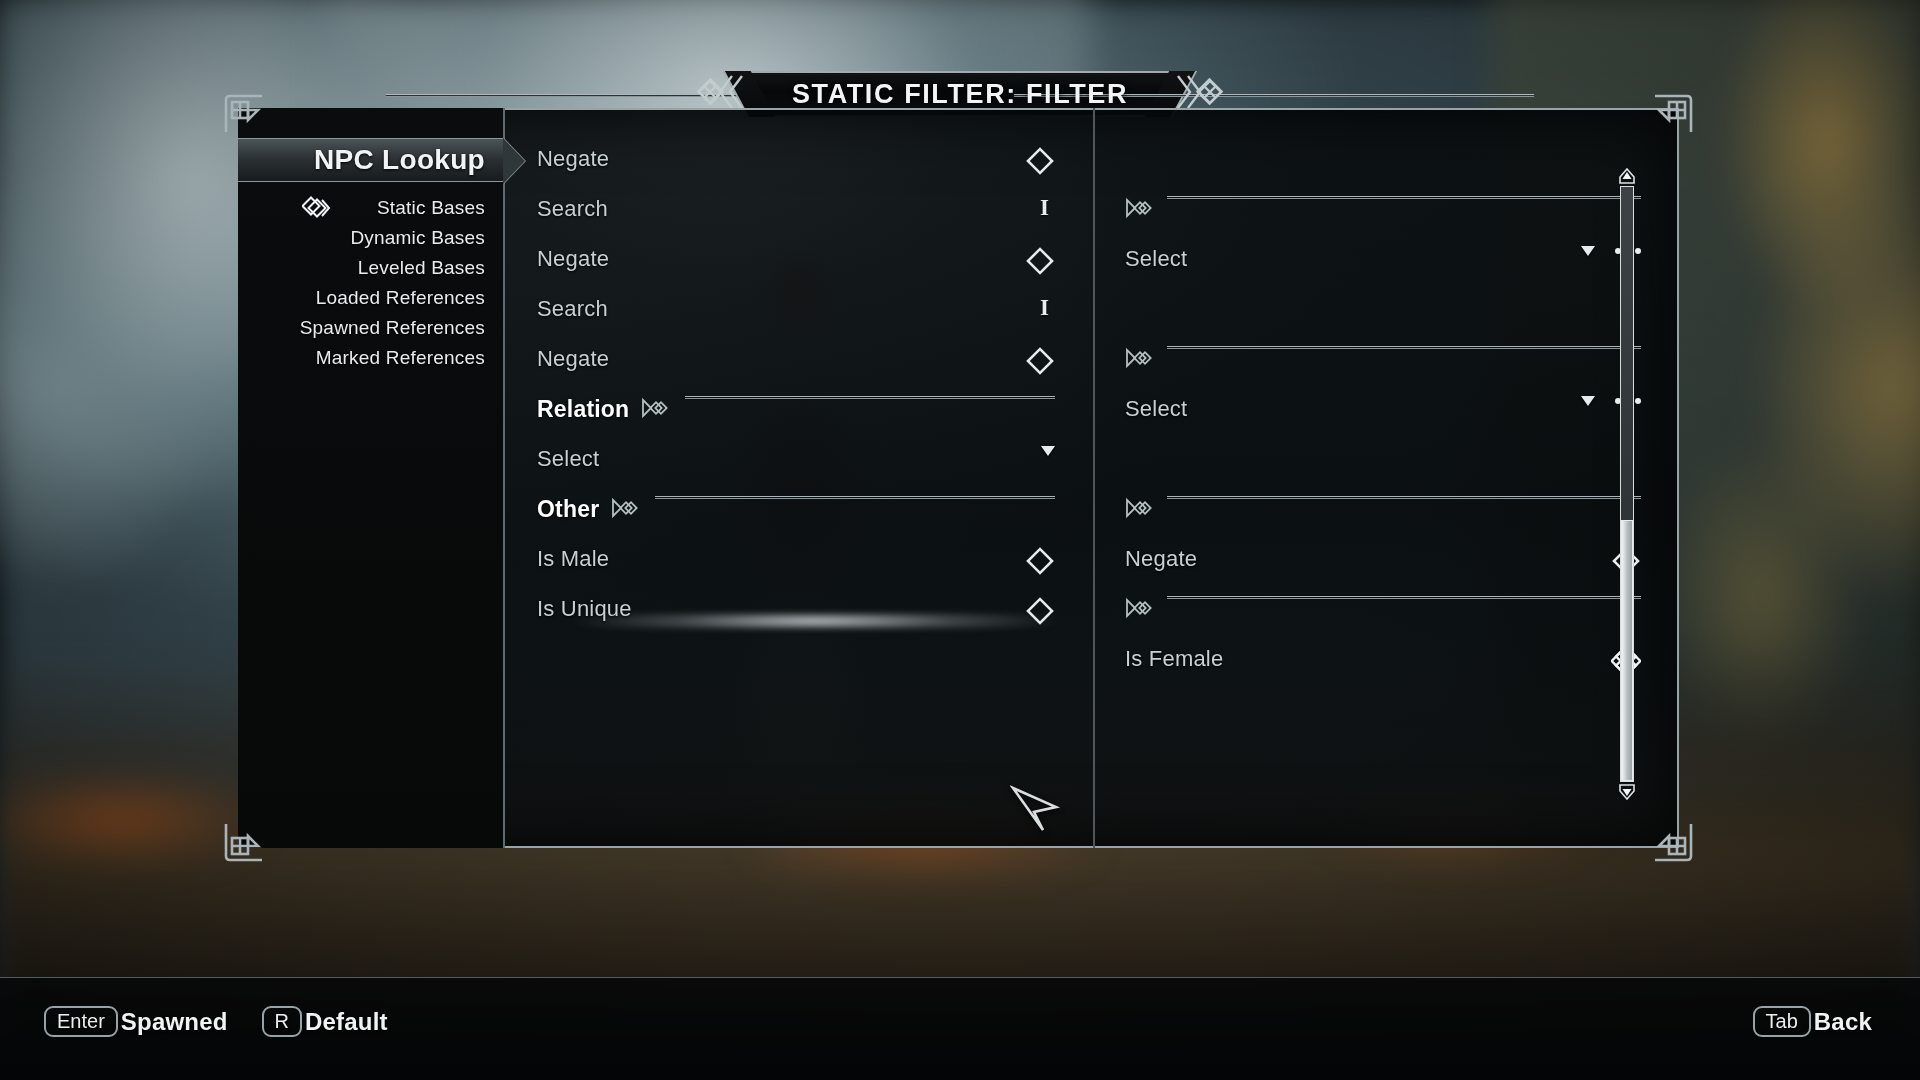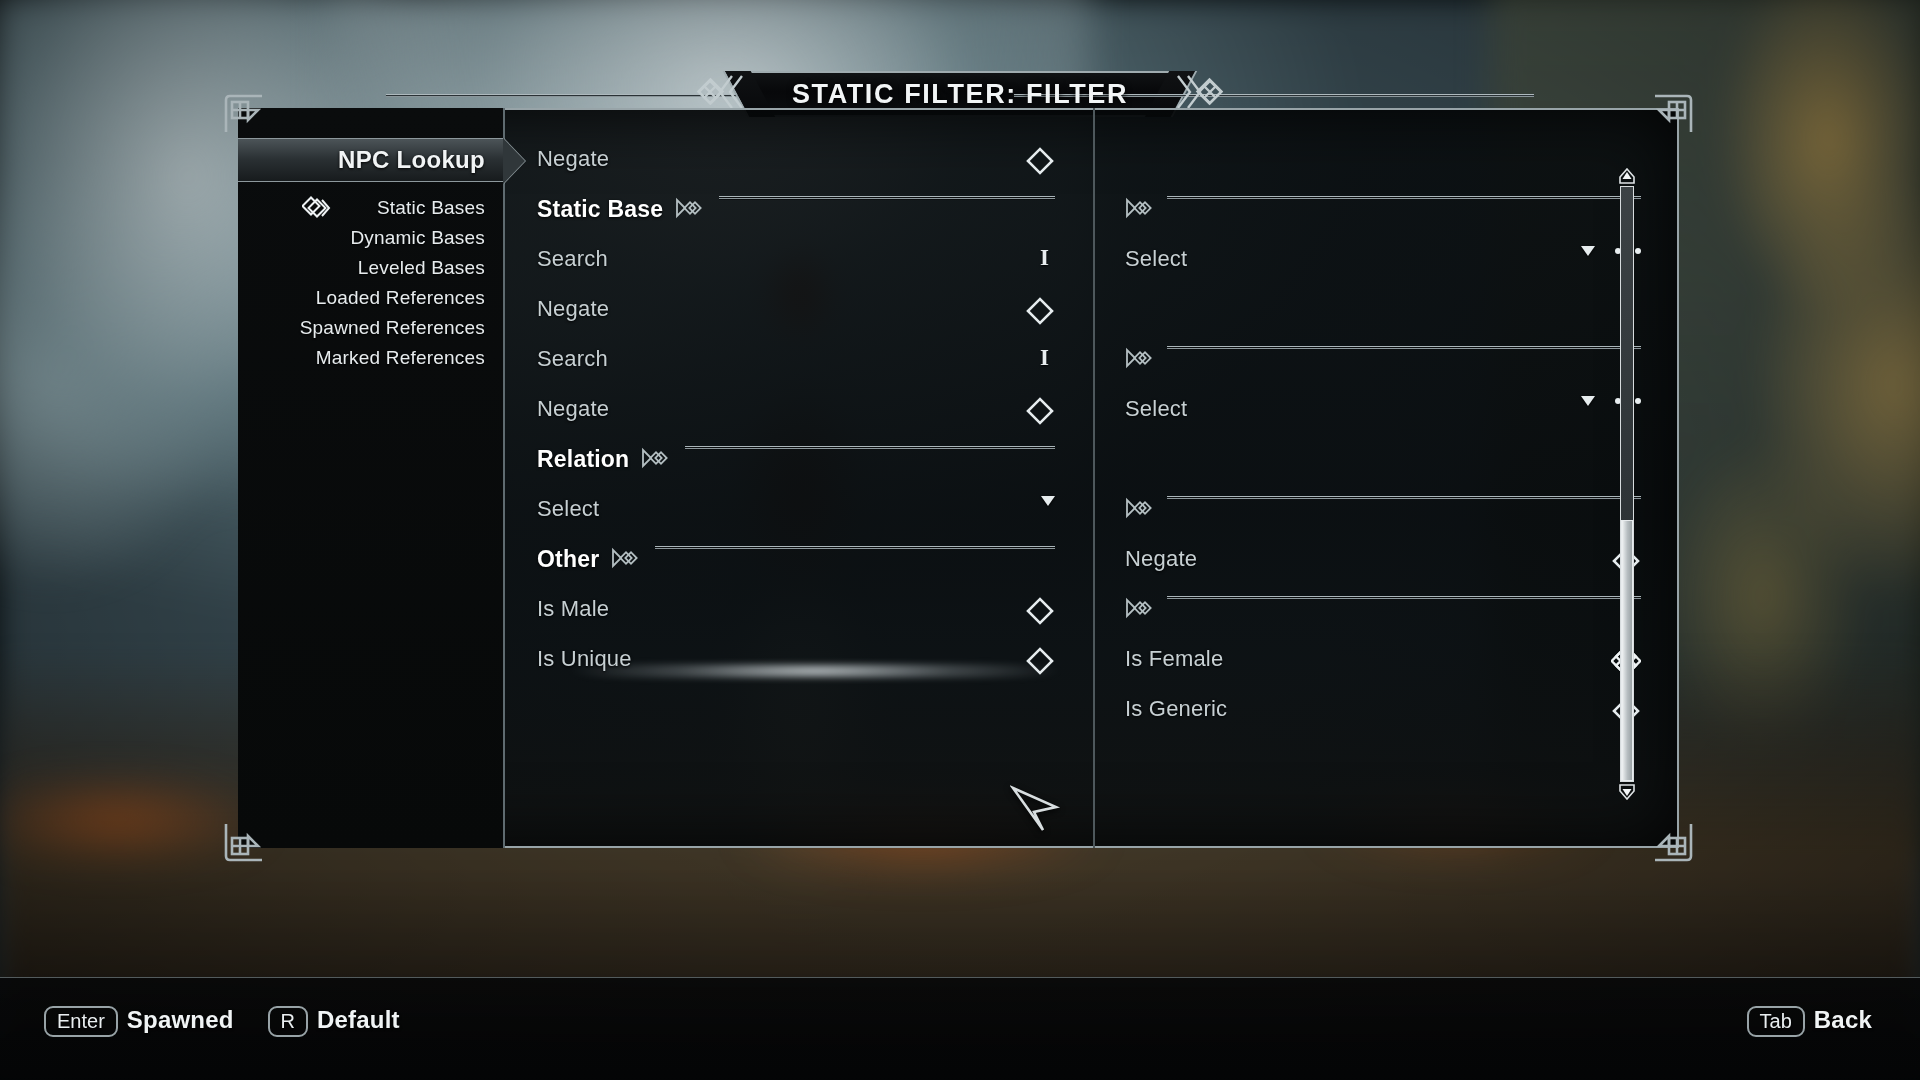--- a/index.html
+++ b/index.html
@@ -129,21 +129,21 @@
     background:linear-gradient(180deg,#4c5458 0%,#2a3033 48%,#171b1d 100%);
     border-top:1px solid #8d989c;border-bottom:1px solid #8d989c;
   }
   #sidebar-head::after{
     content:"";position:absolute;right:-22px;top:-1px;
     width:0;height:0;border-top:23px solid transparent;border-bottom:23px solid transparent;
     border-left:22px solid #30373a;
     filter:drop-shadow(1px 0 0 #8d989c);
   }
   #sidebar-head-label{
-    font-size:24px;color:#f1f4f5;font-weight:600;letter-spacing:.3px;
+    font-size:28px;color:#f1f4f5;font-weight:600;letter-spacing:.3px;
     font-family:"Liberation Sans Narrow","Liberation Sans",sans-serif;
     text-shadow:0 1px 3px #000;position:relative;z-index:2;margin-left:11px;
   }
   #sidebar-list{margin-top:11px;padding-left:16px;}
   .side-item{
     position:relative;height:30px;display:flex;align-items:center;justify-content:flex-end;
     padding-right:18px;gap:10px;
   }
   .side-label{
     font-size:19px;color:#e7ecee;letter-spacing:.2px;
@@ -231,21 +231,21 @@
     filter:drop-shadow(0 2px 3px rgba(0,0,0,.95));}
 
   
   #hud{
     position:absolute;left:0;right:0;bottom:0;height:103px;
     background:linear-gradient(180deg, rgba(6,7,8,.86), rgba(3,4,5,.97));
     border-top:1px solid rgba(150,162,166,.55);
   }
   #hud-left{position:absolute;left:44px;top:28px;display:flex;align-items:center;gap:34px;}
   #hud-right{position:absolute;right:48px;top:28px;display:flex;align-items:center;gap:34px;}
-  .hint{display:flex;gap:9px;}
+  .hint{display:flex;align-items:center;gap:3px;}
   .key{
     border:2px solid #98a3a7;border-radius:9px;padding:2px 11px 3px;
     font-size:20px;color:#e9eef0;line-height:1.1;
     font-family:"Liberation Sans Narrow","Liberation Sans",sans-serif;
     text-shadow:0 1px 2px #000;
   }
   .hint-label{
     font-size:24px;color:#f0f4f5;font-weight:600;letter-spacing:.2px;
     font-family:"Liberation Sans Narrow","Liberation Sans",sans-serif;
     text-shadow:0 1px 3px #000;
@@ -379,33 +379,20 @@
         <div class="row">
           <span class="label">Negate</span>
           <span class="ctrl">
             <span style="display: flex;">
               <svg width="30" height="30" viewBox="0 0 30 30">
                 <rect x="6.5" y="6.5" width="17" height="17" transform="rotate(45 15 15)" fill="none" stroke="#e6ecee" stroke-width="2.6"></rect>
               </svg>
             </span>
           </span>
         </div>
-        <div class="row section">
-          <span class="label">Static Base</span>
-          <span class="sec-knot" style="display: flex;">
-            <svg width="30" height="24" viewBox="0 0 30 24">
-              <g fill="none" stroke="#b4bfc2" stroke-width="1.8">
-                <path d="M2 4 L2 20 L10 12 Z"></path>
-                <rect x="11" y="8" width="8" height="8" transform="rotate(45 15 12)"></rect>
-                <rect x="16" y="8" width="8" height="8" transform="rotate(45 20 12)"></rect>
-              </g>
-            </svg>
-          </span>
-          <div class="sec-rule"></div>
-        </div>
         <div class="row">
           <span class="label">Search</span>
           <span class="ctrl">
             <span class="ibeam">I</span>
           </span>
         </div>
         <div class="row">
           <span class="label">Negate</span>
           <span class="ctrl">
             <span style="display: flex;">
@@ -572,30 +559,20 @@
           <span class="label">Is Female</span>
           <span class="ctrl">
             <span style="display: flex;">
               <svg width="30" height="30" viewBox="0 0 30 30">
                 <g fill="none" stroke="#eef2f4" stroke-width="2.4">
                   <rect x="3.5" y="8" width="14" height="14" transform="rotate(45 10.5 15)"></rect>
                   <rect x="12.5" y="8" width="14" height="14" transform="rotate(45 19.5 15)"></rect>
                   <rect x="8" y="3.5" width="14" height="14" transform="rotate(45 15 10.5)"></rect>
                   <rect x="8" y="12.5" width="14" height="14" transform="rotate(45 15 19.5)"></rect>
                 </g>
-              </svg>
-            </span>
-          </span>
-        </div>
-        <div class="row">
-          <span class="label">Is Generic</span>
-          <span class="ctrl">
-            <span style="display: flex;">
-              <svg width="30" height="30" viewBox="0 0 30 30">
-                <rect x="6.5" y="6.5" width="17" height="17" transform="rotate(45 15 15)" fill="none" stroke="#e6ecee" stroke-width="2.6"></rect>
               </svg>
             </span>
           </span>
         </div>
       </div>
     <div id="col-scroll">
       <div id="scrollbar">
         <span class="sb-arrow" style="top:0">
           <svg width="16" height="16" viewBox="0 0 16 16">
             <path d="M8 1 L15 9 L15 15 L1 15 L1 9 Z" fill="none" stroke="#dfe4e6" stroke-width="1.6"></path>

